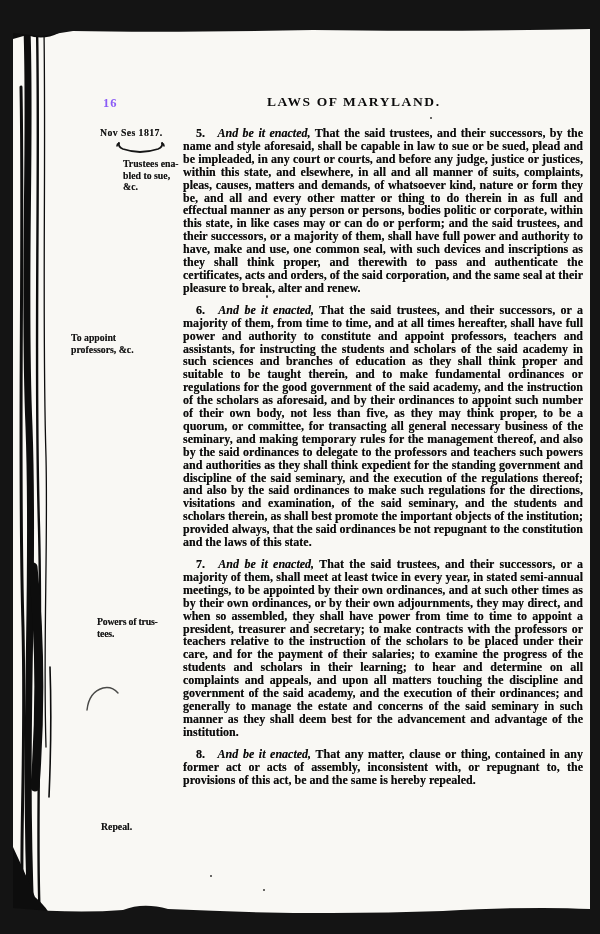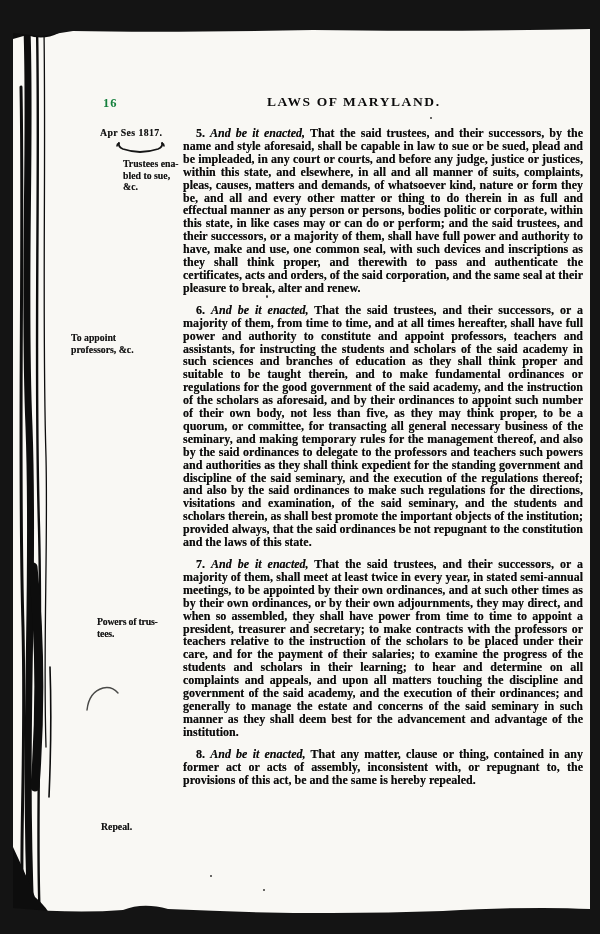--- a/index.html
+++ b/index.html
@@ -9,36 +9,36 @@
     background:#141414; overflow:hidden;
     font-family:"Liberation Serif", serif;
   }
   .page {
     position:absolute; left:13px; top:27px; width:577px; height:893px;
     background:#f9f8f4;
   }
   
   .head-pagenum {
     position:absolute; left:90px; top:69px;
-    font:700 12.5px "Liberation Serif", serif; color:#15803d; letter-spacing:1px;
+    font:700 12.5px "Liberation Serif", serif; color:#8b5cf6; letter-spacing:1px;
   }
   .head-title {
     position:absolute; left:254px; top:67px;
     font:700 13.5px "Liberation Serif", serif; color:#0c0c0c; letter-spacing:1.6px;
   }
   
   .text-col {
     position:absolute; left:170px; top:100px; width:400px;
     font:700 12px "Liberation Serif", serif; line-height:12.9px;
     color:#0c0c0c; text-align:justify;
     text-shadow:0 0 0.35px rgba(10,10,10,0.55);
   }
   .sec { text-indent:13px; }
   .sec + .sec { margin-top:9px; }
-  .sec-lead { font-style:italic; }
+  .sec-lead { font-style:italic;margin-left:8px; }
   
   .margin-note {
     position:absolute;
     font:700 9.8px "Liberation Serif", serif; line-height:11.6px;
     color:#151515; white-space:pre-line;
     text-shadow:0 0 0.3px rgba(10,10,10,0.5);
   }
   .note-date    { left:87px;  top:100px; letter-spacing:0.4px; }
   .note-sue     { left:86px;  top:131px;margin-left:24px; }
   .note-appoint { left:58px;  top:305px; width:110px; text-align:left; }
@@ -75,21 +75,21 @@
       <path d="M0,0 L577,0 L577,2 Q420,5 300,3 Q150,6 60,4 L28,9 L0,6 Z" fill="#141414"></path>
     </svg>
 
     <svg class="bottom-edge" width="577" height="22" viewBox="0 0 577 22">
       <path d="M0,22 L0,10 Q60,16 110,12 Q130,4 155,11 Q300,18 430,13 Q520,8 577,11 L577,22 Z" fill="#141414"></path>
     </svg>
 
     <span class="head-pagenum">16</span>
     <span class="head-title">LAWS OF MARYLAND.</span>
 
-    <div class="margin-note note-date">Apr Ses 1817.</div>
+    <div class="margin-note note-date">Nov Ses 1817.</div>
     <svg class="brace" width="50" height="14" viewBox="0 0 50 14">
       <path d="M3,2 Q2,6 7,8 Q16,11 24,11 Q33,11 42,8 Q47,6 46,2" fill="none" stroke="#151515" stroke-width="1.8" stroke-linecap="round"></path>
       <path d="M3,2 q-2,1 -2,3 M46,2 q2,1 2,3" fill="none" stroke="#151515" stroke-width="1.6" stroke-linecap="round"></path>
     </svg>
     <div class="margin-note note-sue">Trustees ena-
 bled to sue,
 &amp;c.</div>
     <div class="margin-note note-appoint">To appoint
 professors, &amp;c.</div>
     <div class="margin-note note-powers">Powers of trus-

